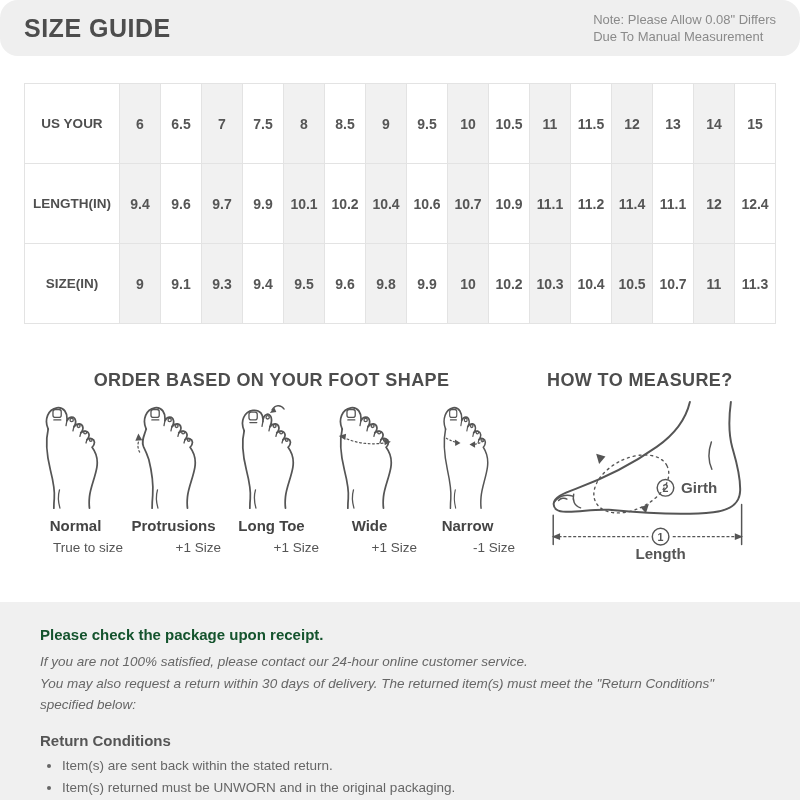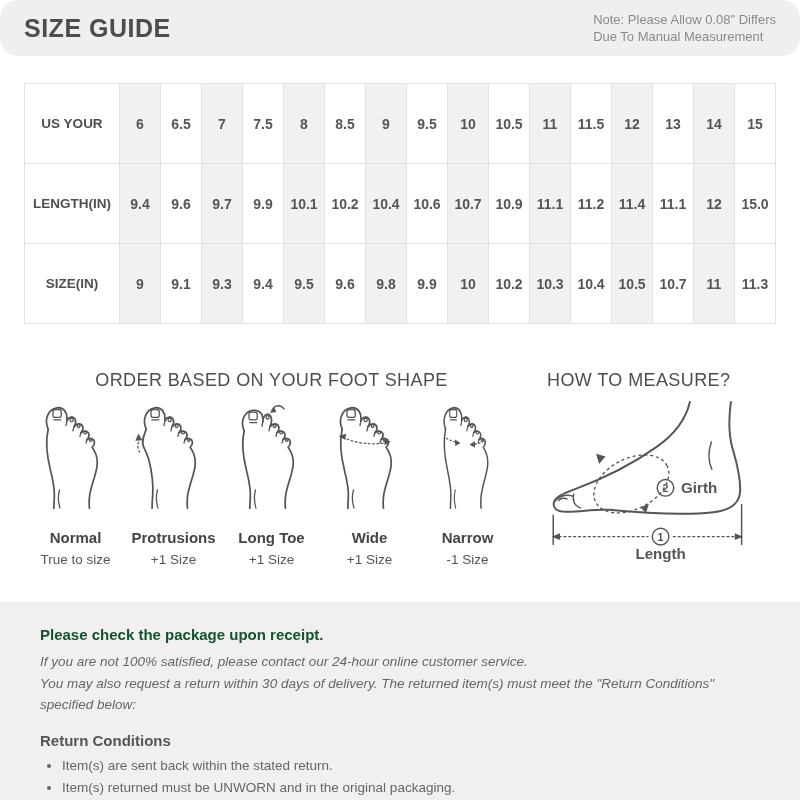--- a/index.html
+++ b/index.html
@@ -16,28 +16,28 @@
   .table-wrap { padding:27px 24px 0; }
   table { border-collapse:collapse; width:752px; table-layout:fixed; }
   th, td { border:1px solid #e3e3e3; height:80px; text-align:center;
            vertical-align:middle; font-size:14px; color:#555; font-weight:bold;
            background:#fff; padding:0 1px; }
   th.row-label { width:95px; font-size:13.5px; color:#4f4f4f; }
   td:nth-child(even) { background:#f1f1f1; }
 
   
   .middle { display:flex; height:278px; padding:46px 18px 0 28px; }
-  .section-title { font-size:18px; font-weight:normal; color:#4d4d4d; letter-spacing:.4px; }
+  .section-title { font-size:18px; font-weight:bold; color:#4d4d4d; letter-spacing:.4px; }
   .shapes { width:494px; }
   .shapes .section-title { text-align:center; margin-bottom:12px; }
   .shapes-row { display:flex; justify-content:space-between; }
   .shape-fig { width:95px; text-align:center; }
   .shape-fig svg { display:block; margin:0 auto; }
-  .shape-name { font-size:15px; font-weight:bold; color:#444; margin-top:20px; }
-  .shape-adj  { font-size:13.5px; color:#555; margin-top:6px; }
+  .shape-name { font-size:15px; font-weight:bold; color:#444; margin-top:8px; }
+  .shape-adj  { font-size:13.5px; color:#555; margin-top:6px;text-align:right; }
   .measure { flex:1; padding-left:32px; }
   .measure .section-title { margin-bottom:8px; }
 
   .line-art { stroke:#555; fill:none; stroke-width:2; stroke-linecap:round; stroke-linejoin:round; }
   .thin     { stroke-width:1.5; }
   .dotted   { stroke-dasharray:2,3; stroke-width:1.4; }
   .solidfill{ fill:#555; stroke:none; }
   .svg-label { font-family:"Liberation Sans",sans-serif; font-weight:bold; fill:#555; }
 
   
@@ -91,21 +91,21 @@
           <td>10.2</td>
           <td>10.4</td>
           <td>10.6</td>
           <td>10.7</td>
           <td>10.9</td>
           <td>11.1</td>
           <td>11.2</td>
           <td>11.4</td>
           <td>11.1</td>
           <td>12</td>
-          <td>15.0</td>
+          <td>12.4</td>
         </tr>
         <tr>
           <th class="row-label">SIZE(IN)</th>
           <td>9</td>
           <td>9.1</td>
           <td>9.3</td>
           <td>9.4</td>
           <td>9.5</td>
           <td>9.6</td>
           <td>9.8</td>

